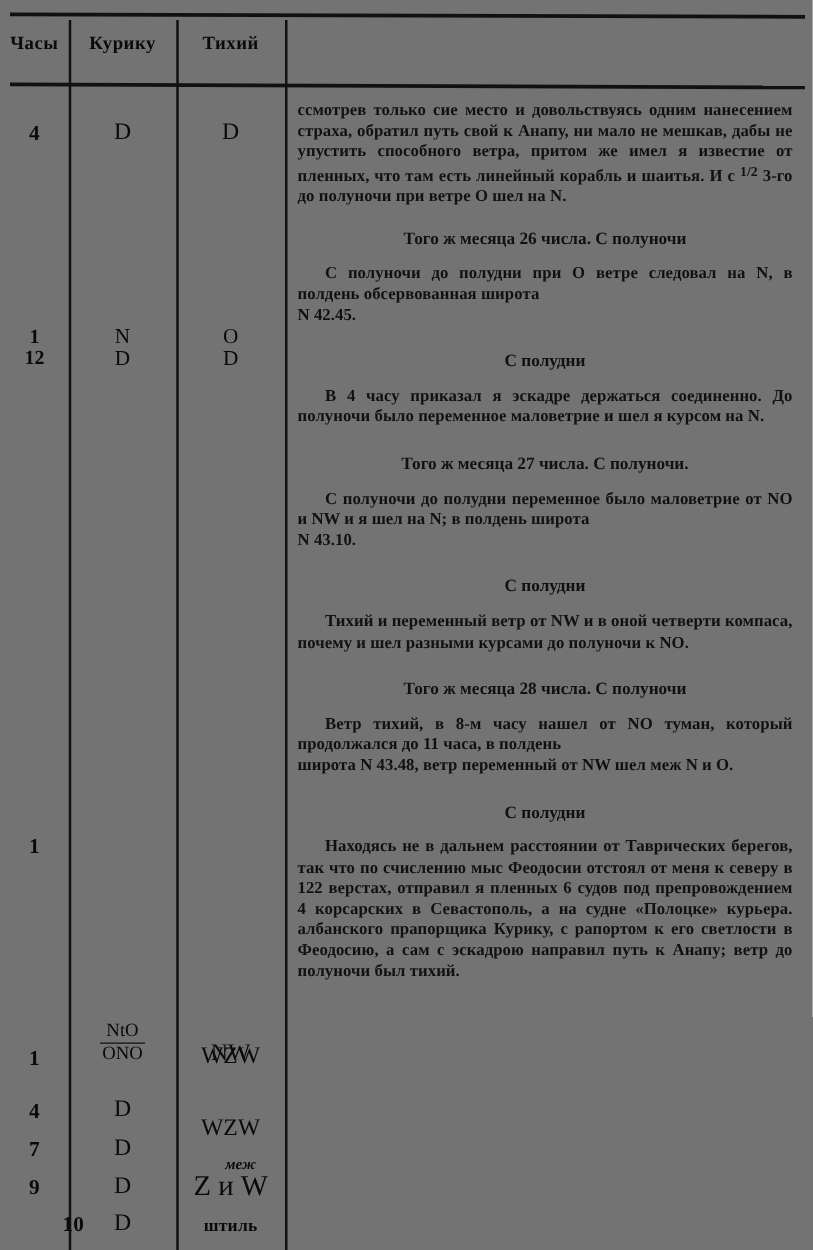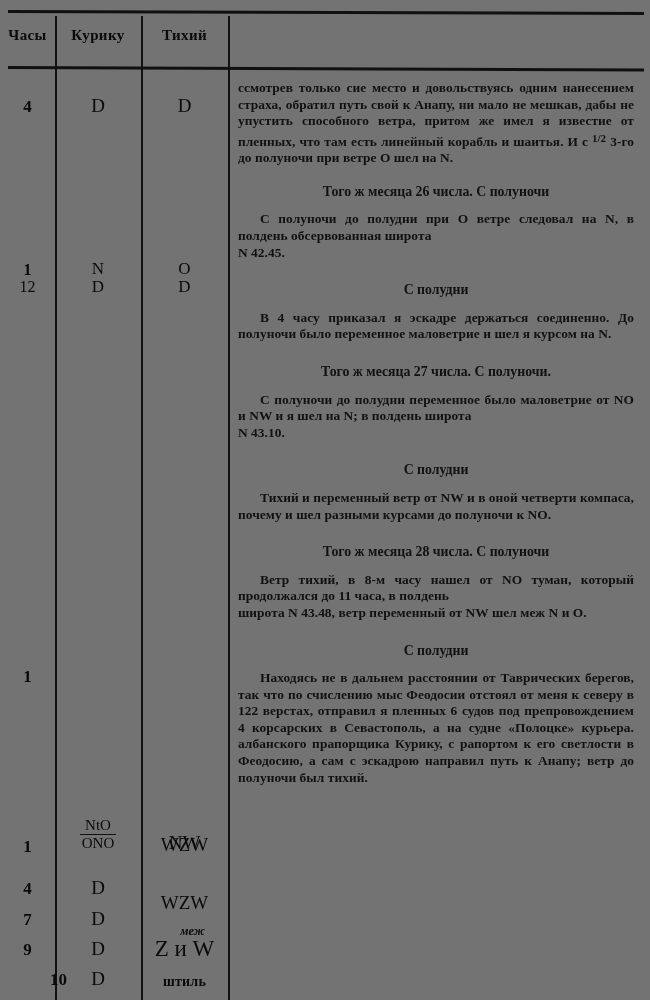--- a/index.html
+++ b/index.html
@@ -80,21 +80,21 @@
   }
   .col-hours  { left: 0px;   width: 55px; font-weight: bold; font-size: 17px; }
   .col-course { left: 55px;  width: 86px; font-size: 19px; }
   .col-wind   { left: 141px; width: 87px; font-size: 19px; }
 
   .stack span { display: block; }
   .stack .s-top { font-size: 17px; }
   .stack .s-bot { font-size: 17px; }
 
   .hours-stack .s-top { font-size: 16px; font-weight: bold; }
-  .hours-stack .s-bot { font-size: 16px; font-weight: normal; }
+  .hours-stack .s-bot { font-size: 16px; font-weight: bold; }
 
   .frac {
     display: inline-block;
     text-align: center;
     line-height: 1.0;
     font-size: 15px;
   }
   .frac .num { display: block; padding: 0 2px 1px 2px; }
   .frac .den { display: block; border-top: 1.6px solid #111; padding: 1px 2px 0 2px; }
 

